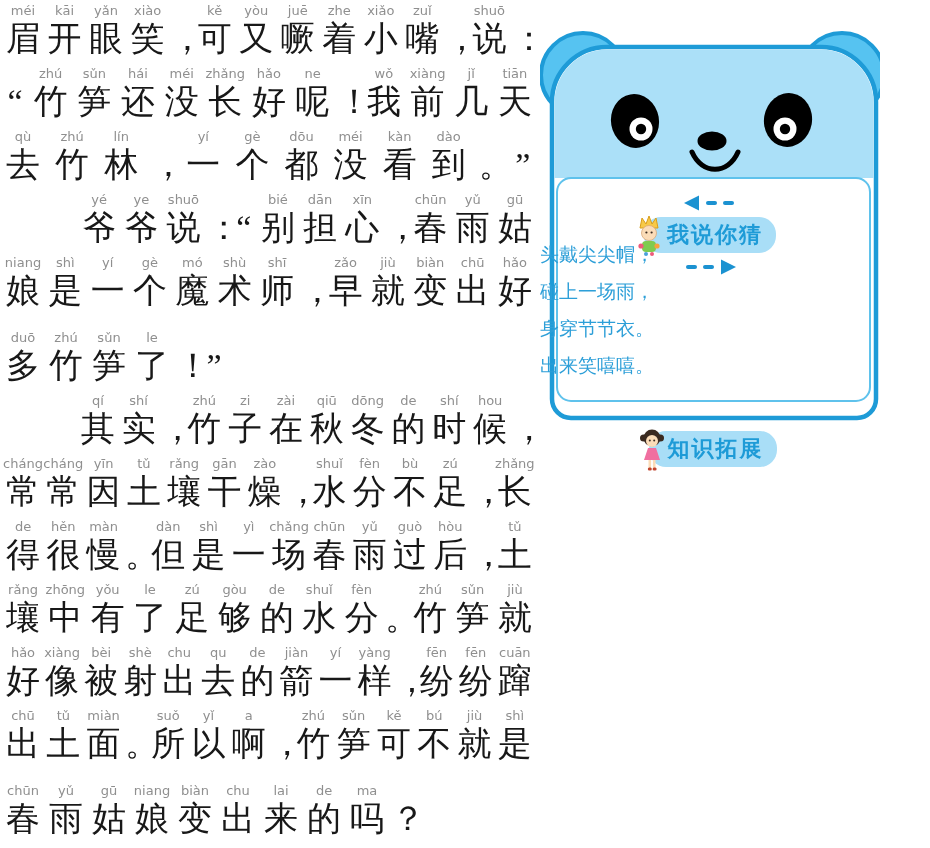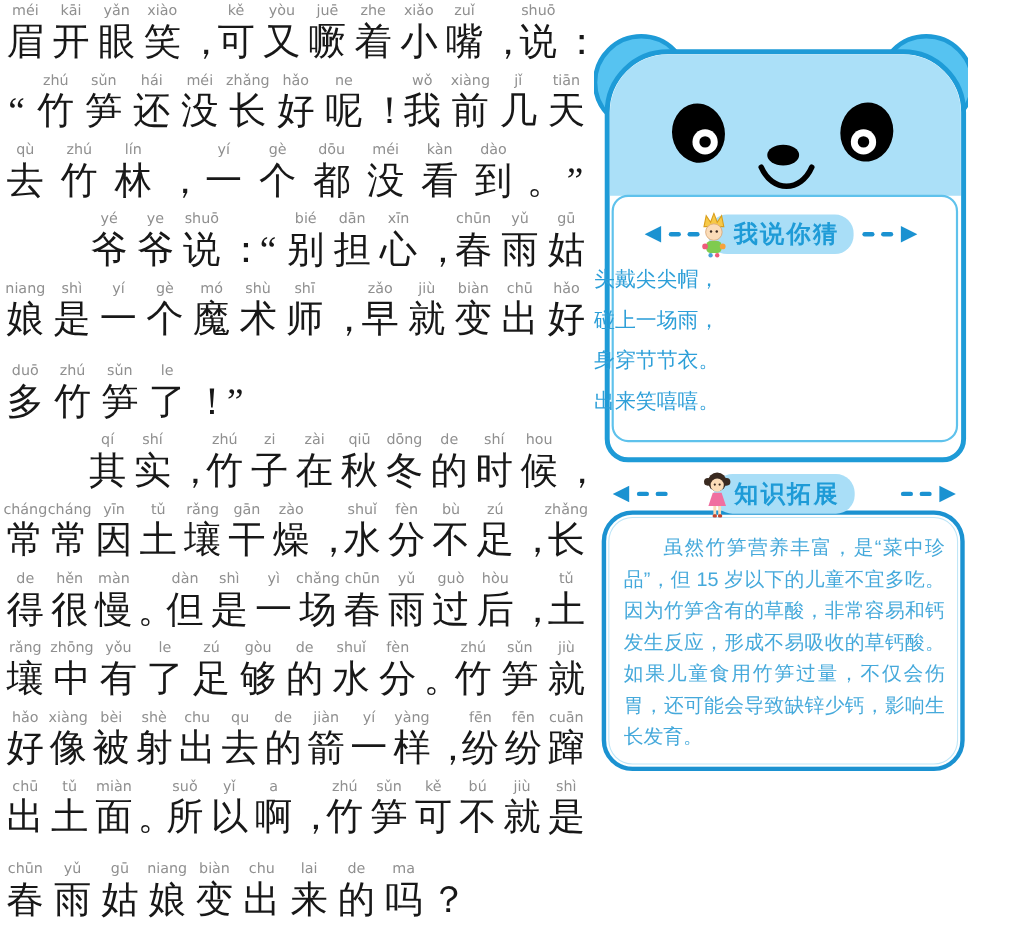--- a/index.html
+++ b/index.html
@@ -21,21 +21,21 @@
     white-space:nowrap; font-family:"DejaVu Sans", sans-serif;
     font-size:13px; color:#8f8f8f;
   }
   .cell .hz {
     position:absolute; top:17px; left:0; right:0; text-align:center;
     font-family:"Liberation Serif","DejaVu Serif",serif;
     font-size:34px; line-height:40px; color:#181818;
   }
 
   
-  .panel-header { display:flex; align-items:center; justify-content:center; gap:6px; }
+  .panel-header { display:flex; align-items:center; justify-content:center; gap:6px;flex-direction:column; }
   .pill {
     display:flex; align-items:center; background:#a9def7;
     border-radius:17px; padding:3px 13px 3px 0; height:30px;
   }
   .pill .label {
     font-size:22px; font-weight:bold; color:#1e9bd7; letter-spacing:2px;
     font-family:"Liberation Sans", sans-serif; white-space:nowrap;
   }
   .pill .mascot { margin:-10px 3px -12px -10px; flex:0 0 auto; }
 
@@ -821,18 +821,15 @@
           <rect x="13.6" y="39.5" width="4" height="3" rx="1.5" fill="#c2452f"></rect>
         </svg>
         <span class="label">知识拓展</span>
       </span>
       <svg width="52" height="16" viewBox="0 0 52 16">
         <rect x="2" y="6" width="11" height="4" rx="2" fill="#1b92d1"></rect>
         <rect x="19" y="6" width="11" height="4" rx="2" fill="#1b92d1"></rect>
         <polygon points="52,8 37,0.5 37,15.5" fill="#1b92d1"></polygon>
       </svg>
     </div>
-    <div class="kb-box">
-      <p>虽然竹笋营养丰富，是“菜中珍品”，但 15 岁以下的儿童不宜多吃。因为竹笋含有的草酸，非常容易和钙发生反应，形成不易吸收的草钙酸。如果儿童食用竹笋过量，不仅会伤胃，还可能会导致缺锌少钙，影响生长发育。</p>
-    </div>
   </div>
 
 </div>
 
 </body></html>

